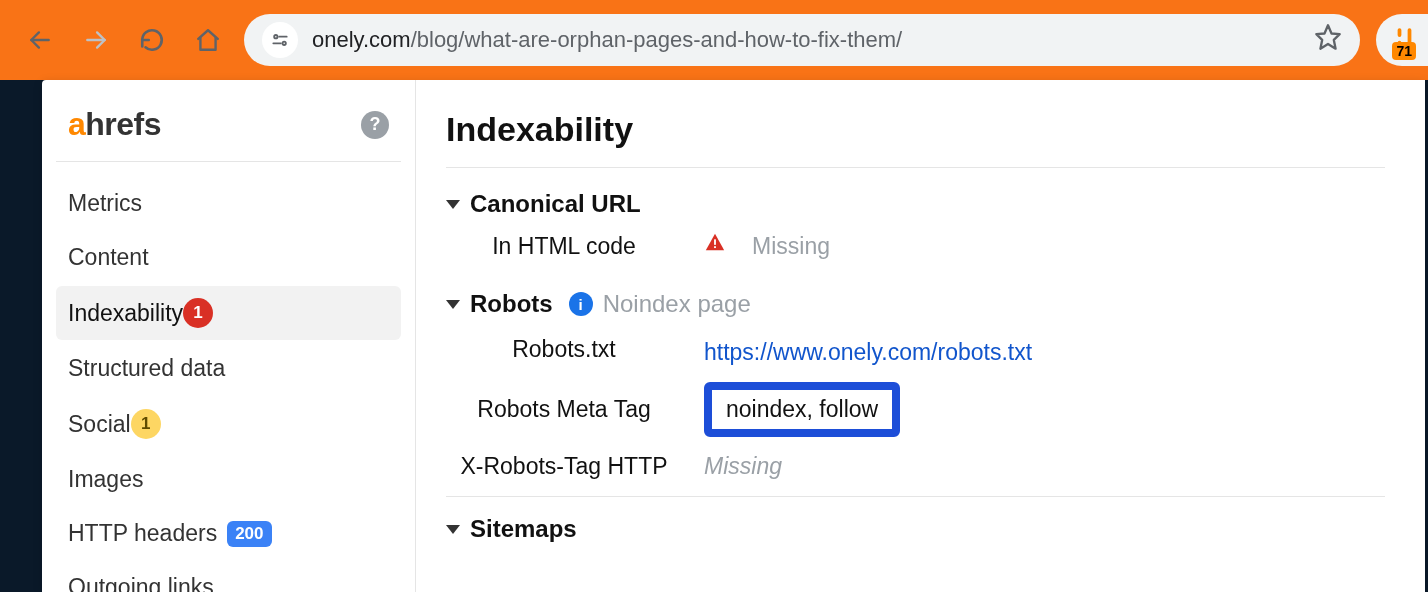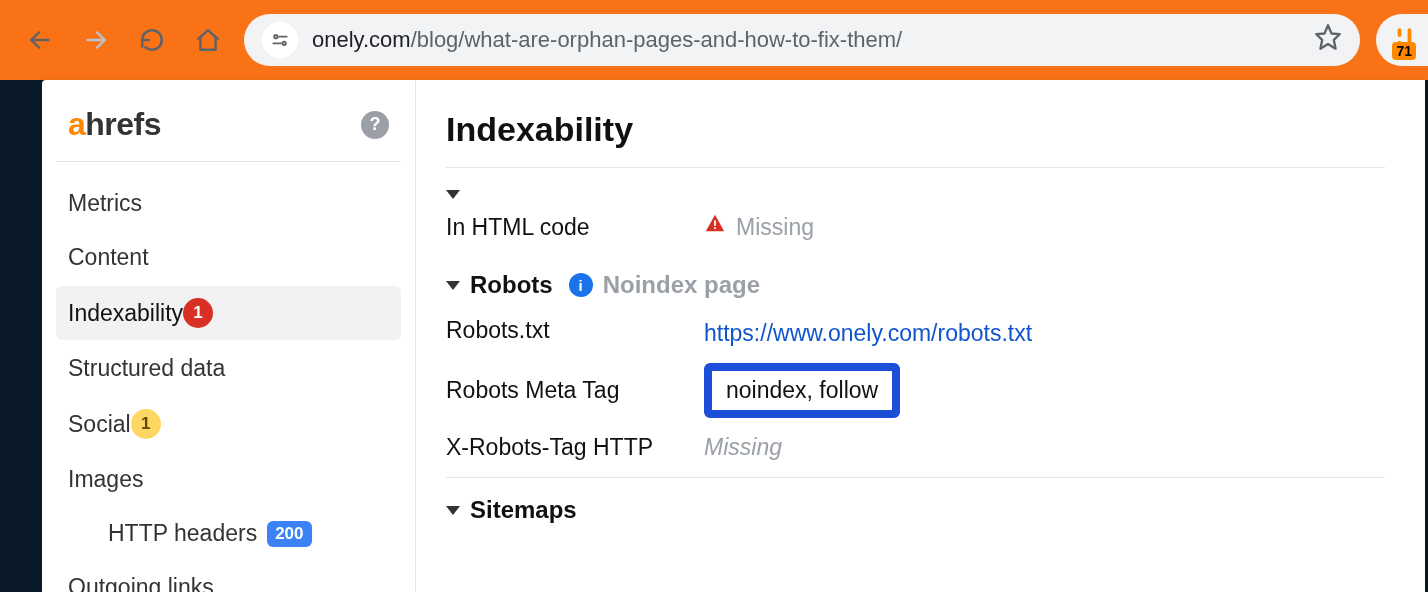--- a/index.html
+++ b/index.html
@@ -115,21 +115,21 @@
       min-width: 30px; height: 30px;
       border-radius: 15px;
       display: inline-flex; align-items: center; justify-content: center;
       font-size: 17px;
       font-weight: 600;
       padding: 0 6px;
     }
     .badge.red { background: #d93025; color: #fff; }
     .badge.yellow { background: #fdd663; color: #5f4b00; }
     .badge.green { background: #3b82f6; color: #fff; font-size: 17px; border-radius: 6px; padding: 3px 8px; height: auto;}
-    .inline-badge { display:inline-flex; align-items:center; gap:10px;margin-left:40px;}
+    .inline-badge { display:inline-flex; align-items:center; gap:10px;}
     
     .main {
       flex: 1;
       padding: 30px 40px 0 30px;
       overflow: hidden;
     }
     .main h1 {
       font-size: 34px;
       font-weight: 800;
       color: #111;
@@ -156,34 +156,34 @@
       width: 24px; height: 24px;
       background: #1a73e8;
       color: #fff;
       border-radius: 50%;
       display: inline-flex; align-items: center; justify-content: center;
       font-size: 15px;
       font-weight: 700;
       font-style: normal;
       margin-left: 6px;
     }
-    .section-head .hint { color: #9aa0a6; font-weight: 700; }
+    .section-head .hint { color: #9aa0a6; font-weight: 400; }
     .row {
       display: flex;
       align-items: center;
       margin-bottom: 16px;
       font-size: 23px;
     }
     .row .label {
       width: 258px;
-      text-align: left;
+      text-align: center;
       padding-right: 22px;
       color: #111;
     }
-    .row .value { display:flex; align-items:center; gap:10px; }
+    .row .value { display:flex; align-items:center; gap:26px; }
     .value.link { color: #1155cc; margin-top: 7px; }
     .value.muted { color: #9aa0a6; }
     .value.italic { font-style: italic; }
     .warn-icon { color: #d93025; font-size: 22px; }
     .highlight {
       border: 8px solid #1d4ed8;
       border-radius: 6px;
       padding: 6px 14px;
       color: #111;
     }
@@ -278,20 +278,21 @@
     <div class="sidebar-item">
       <span>Outgoing links</span>
     </div>
   </div>
 
   <div class="main">
     <h1>Indexability</h1>
 
     <div class="section-head">
       <span class="caret"></span>
+      <span>Canonical URL</span>
     </div>
     <div class="row">
       <div class="label">In HTML code</div>
       <div class="value muted">
         <span class="warn-icon">
           <svg width="22" height="22" viewBox="0 0 24 24" fill="#d93025">
               <path d="M12 2 L22 20 H2 Z"></path>
               <rect x="11" y="8" width="2" height="6" fill="#fff"></rect>
               <rect x="11" y="15.5" width="2" height="2" fill="#fff"></rect>
             </svg>

